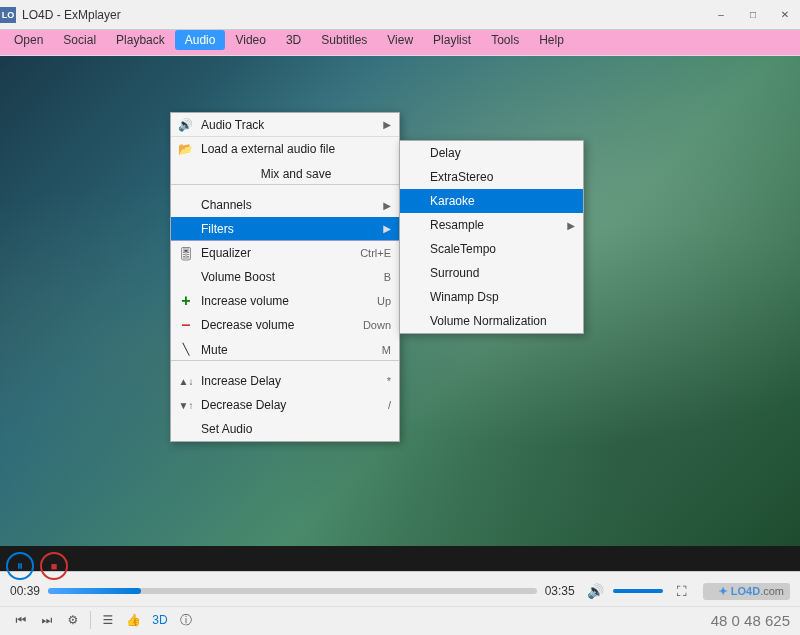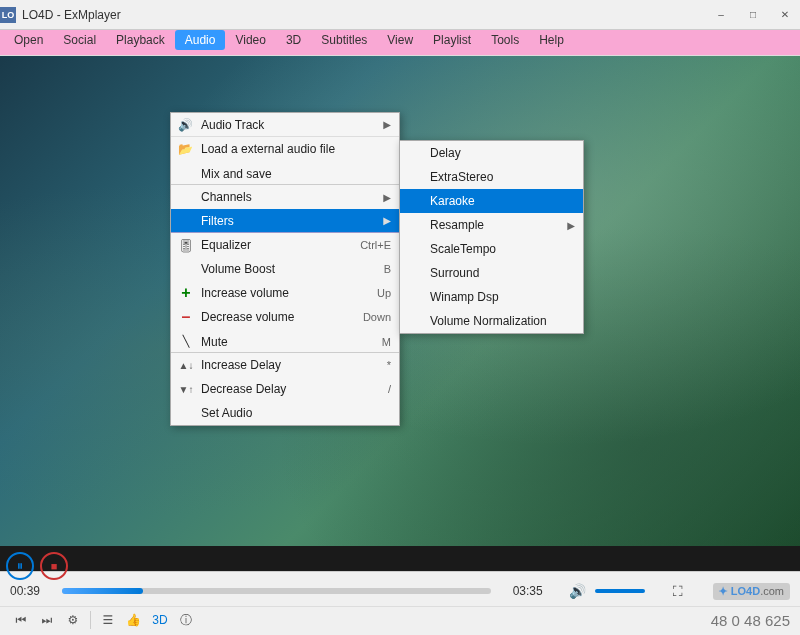--- a/index.html
+++ b/index.html
@@ -110,21 +110,22 @@
       cursor: pointer;
       position: relative;
       font-size: 12px;
       color: #222;
       min-height: 24px;
     }
     .dropdown-item.highlighted { background: #0078d7; color: white; }
     .dropdown-item.separator {
       border-bottom: 1px solid #ccc;
       padding-bottom: 2px;
-      margin-bottom: 0;
+      margin-bottom: 8px;
+      justify-content: center;
     }
     .dropdown-item .shortcut {
       margin-left: auto;
       color: #666;
       font-size: 11px;
     }
     .dropdown-item .arrow {
       margin-left: auto;
       font-size: 10px;
       color: #666;
@@ -159,21 +160,21 @@
       bottom: 0;
       left: 0;
       right: 0;
       background: #f0f0f0;
       border-top: 1px solid #ccc;
     }
     #progress-bar-area {
       display: flex;
       align-items: center;
       padding: 6px 10px 2px 10px;
-      gap: 22px;
+      gap: 8px;
     }
     #progress-bar-bg {
       flex: 1;
       height: 6px;
       background: #ccc;
       border-radius: 3px;
       position: relative;
       cursor: pointer;
     }
     #progress-bar-fill {
@@ -403,21 +404,21 @@
     <div id="progress-bar-bg">
       <div id="progress-bar-fill" style="width: 19%;"></div>
     </div>
     <span class="time-label">03:35</span>
     <div id="volume-area">
       <span class="ctrl-btn">🔊</span>
       <div id="volume-slider"></div>
     </div>
     <span style="margin-left:6px; font-size:14px; color:#555; cursor:pointer;">⛶</span>
     <div class="logo-area">
-      <span style="color:#4a90d9; font-weight:bold;">✦ LO4D</span><span>.com</span>
+      <span style="color:#4a90d9; font-weight:bold;margin-left:10px;">✦ LO4D</span><span>.com</span>
     </div>
   </div>
 
   <div id="toolbar-bottom">
     <div class="tool-btn">⏮</div>
     <div class="tool-btn">⏭</div>
     <div class="tool-btn">⚙</div>
     <div style="width:1px; height:18px; background:#ccc; margin:0 2px;"></div>
     <div class="tool-btn">☰</div>
     <div class="tool-btn">👍</div>

